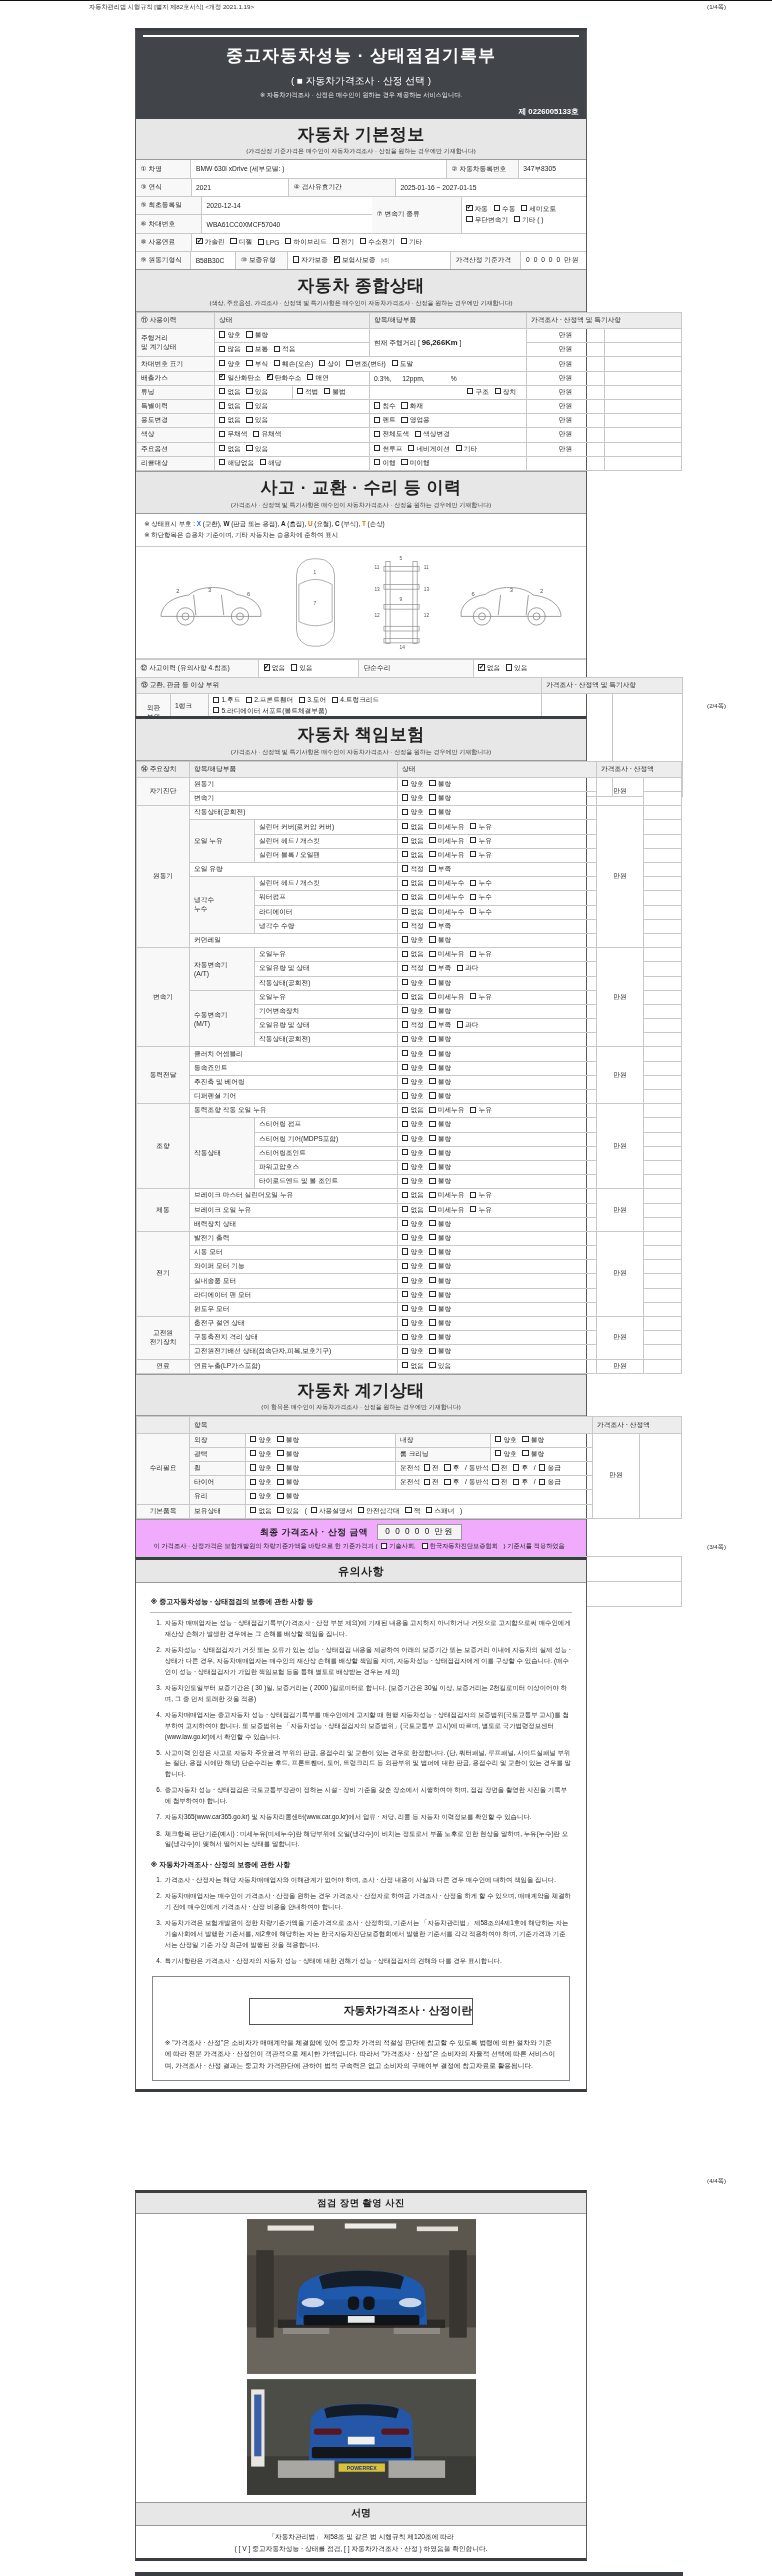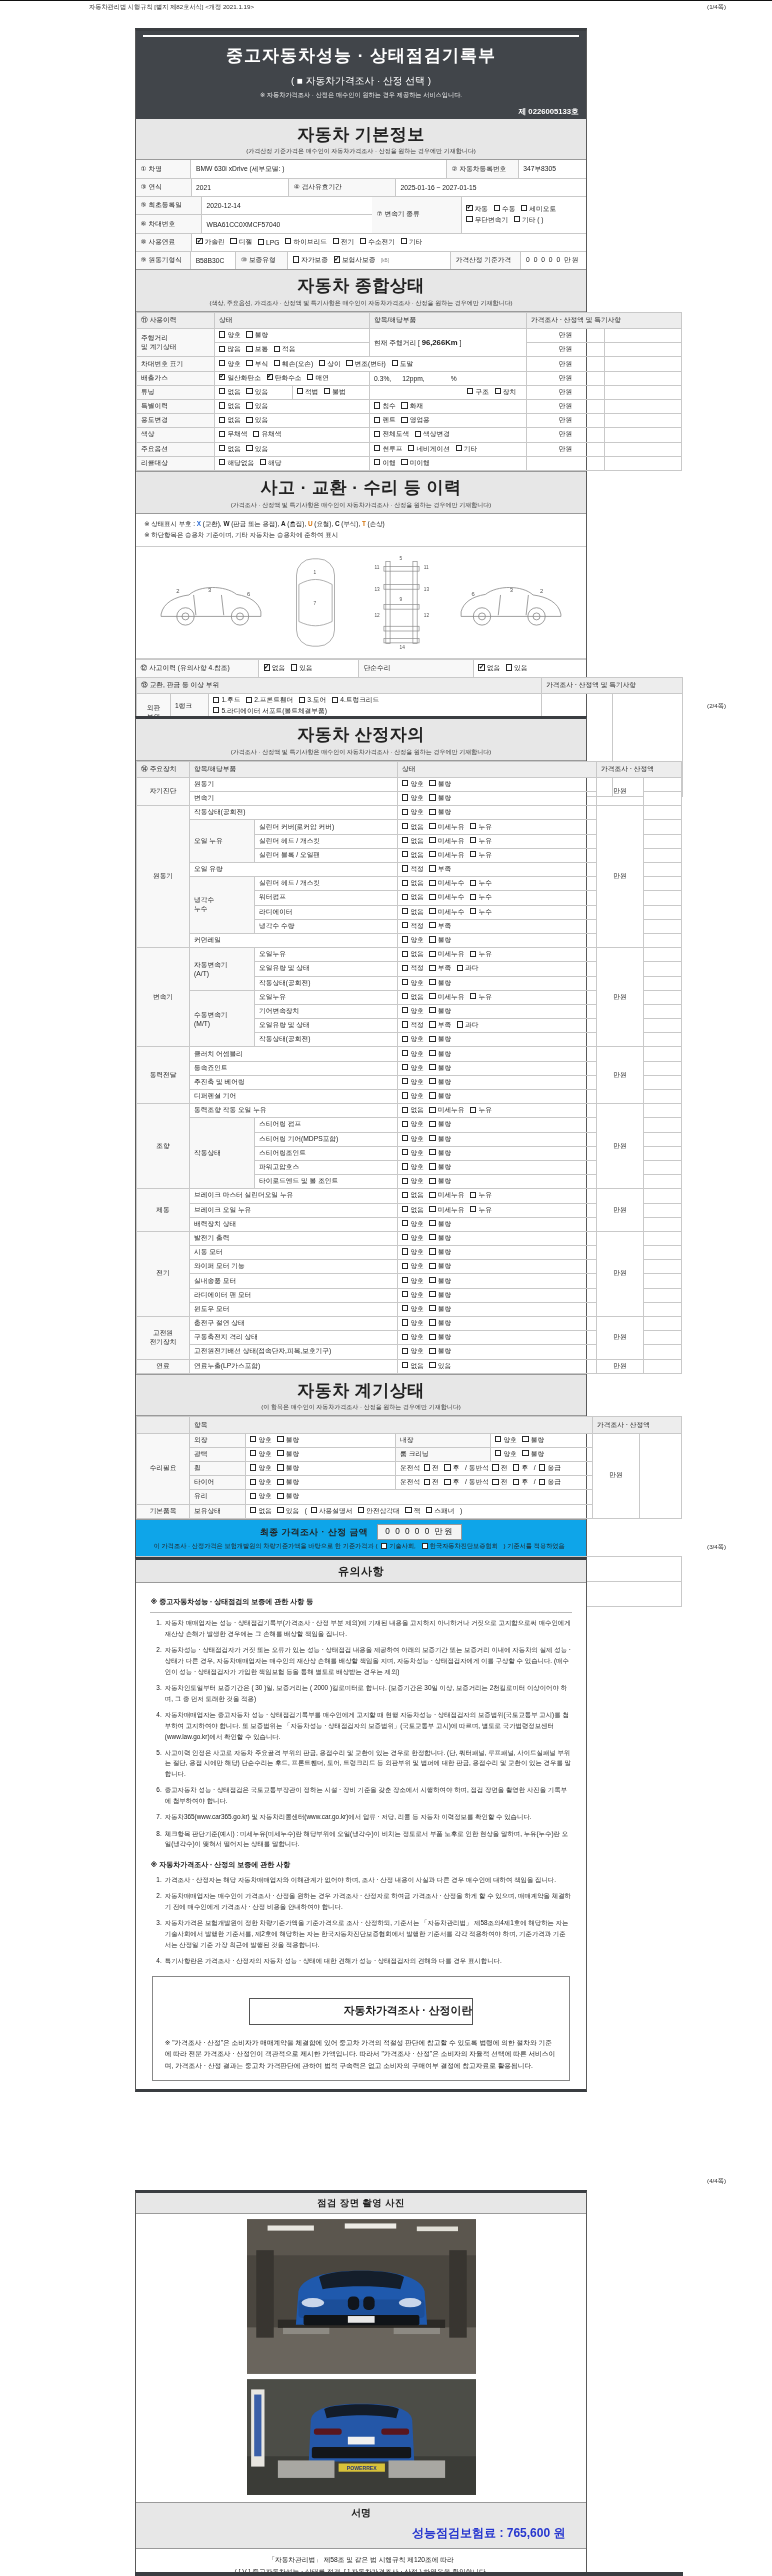--- a/index.html
+++ b/index.html
@@ -41,21 +41,21 @@
 .legend{padding:5.2px 8.2px;border-bottom:0.5px solid #ccc;font-size:6.4px;line-height:1.7}
 .lb{font-weight:bold}
 .lblue{color:#2b6cd4;font-weight:bold}
 .lorange{color:#d4730a;font-weight:bold}
 .diagrams{display:flex;justify-content:space-around;align-items:center;padding:4.1px 10.3px;height:103px;border-bottom:0.5px solid #ccc}
 .nrow{display:flex;margin:0 0 5.2px 0;font-size:6.4px;line-height:1.7}
 .nn{width:11.3px;flex:none;text-align:right;margin-right:3.1px}
 .nt{flex:1}
 .ntitle{font-size:7px;font-weight:bold;margin:5.2px 0;padding-bottom:5.2px;border-bottom:0.5px solid #bbb}
 .ntitle2{font-size:7px;font-weight:bold;margin:9.3px 0 5.2px}
-.finalbar{background:#0ea5e9;border-top:0.5px solid #9a9a9a;padding:4.1px 5.2px;text-align:center}
+.finalbar{background:#f0abfc;border-top:0.5px solid #9a9a9a;padding:4.1px 5.2px;text-align:center}
 .famount{display:inline-block;border:0.5px solid #999;background:#f4f4f4;padding:1.5px 7.2px;font-size:8.2px;letter-spacing:1.5px;margin-left:7.2px}
 .ftitle{font-size:8.8px;font-weight:bold;letter-spacing:0.5px}
 .fnote{font-size:6.2px;margin-top:2.6px}
 .signbar{background:#e7e7e7;border-top:0.5px solid #9a9a9a;padding:4.1px 7.2px 5.2px}
 .signtitle{text-align:center;font-size:9.8px;font-weight:bold}
 .fee{text-align:right;color:#2737cf;font-size:12px;font-weight:bold;margin:5.2px 13.4px 1px 0}
 .confirm{padding:5.2px 5.2px 3.1px;text-align:center;font-size:6.7px;line-height:1.8;border-top:0.5px solid #9a9a9a}
 .photosec{padding:5.2px 0;text-align:center}
 .explainbox{border:0.5px solid #888;margin:9.3px 2.1px 3.1px;padding:9.3px 11.3px 8.2px}
 .explaintitle{border:0.5px solid #555;width:222px;margin:12px auto;text-align:right;font-size:10.8px;font-weight:bold;padding:5.2px 0}
@@ -364,21 +364,21 @@
     <tr>
       <td class="lab">C랭크</td>
       <td><span class="opt"><span class="cb"></span><span class="ol">15.대쉬패널</span></span><span class="opt"><span class="cb"></span><span class="ol">16.플로어패널</span></span></td>
     </tr>
   </tbody>
       </table>
 </div>
 
 <div class="pbox" style="top:716px">
   <div class="sechead">
-    <div class="sectitle">자동차 산정자의</div>
+    <div class="sectitle">자동차 책임보험</div>
     <div class="secnote">(가격조사 · 산정액 및 특기사항은 매수인이 자동차가격조사 · 산정을 원하는 경우에만 기재합니다)</div>
   </div>
   <table class="grid">
     <colgroup>
           <col style="width:53px">
           <col style="width:65px">
           <col style="width:143px">
           <col style="width:199px">
           <col style="width:47px">
           <col style="width:38px">
@@ -828,21 +828,20 @@
         <rect x="126" y="132" width="193" height="22" rx="4" fill="#13161a"></rect>
       </g>
       <rect x="60" y="158" width="110" height="34" fill="#a8a7a2"></rect>
           <rect x="275" y="158" width="110" height="34" fill="#a8a7a2"></rect>
       <rect x="178" y="164" width="90" height="16" fill="#d8c23a"></rect>
       <text x="223" y="176" text-anchor="middle" font-size="10" font-weight="bold" fill="#2a3a7a">POWERREX</text>
     </svg>
   </div>
   <div class="signbar">
     <div class="signtitle">서명</div>
-    <div class="fee">성능점검보험료 : 765,600 원</div>
   </div>
   <div class="confirm">
     <div>「자동차관리법」 제58조 및 같은 법 시행규칙 제120조에 따라</div>
     <div>( [ V ] 중고자동차성능 · 상태를 점검,  [   ] 자동차가격조사 · 산정 ) 하였음을 확인합니다.</div>
   </div>
 </div>
 
 <div class="botline"></div>
 </div>
 

